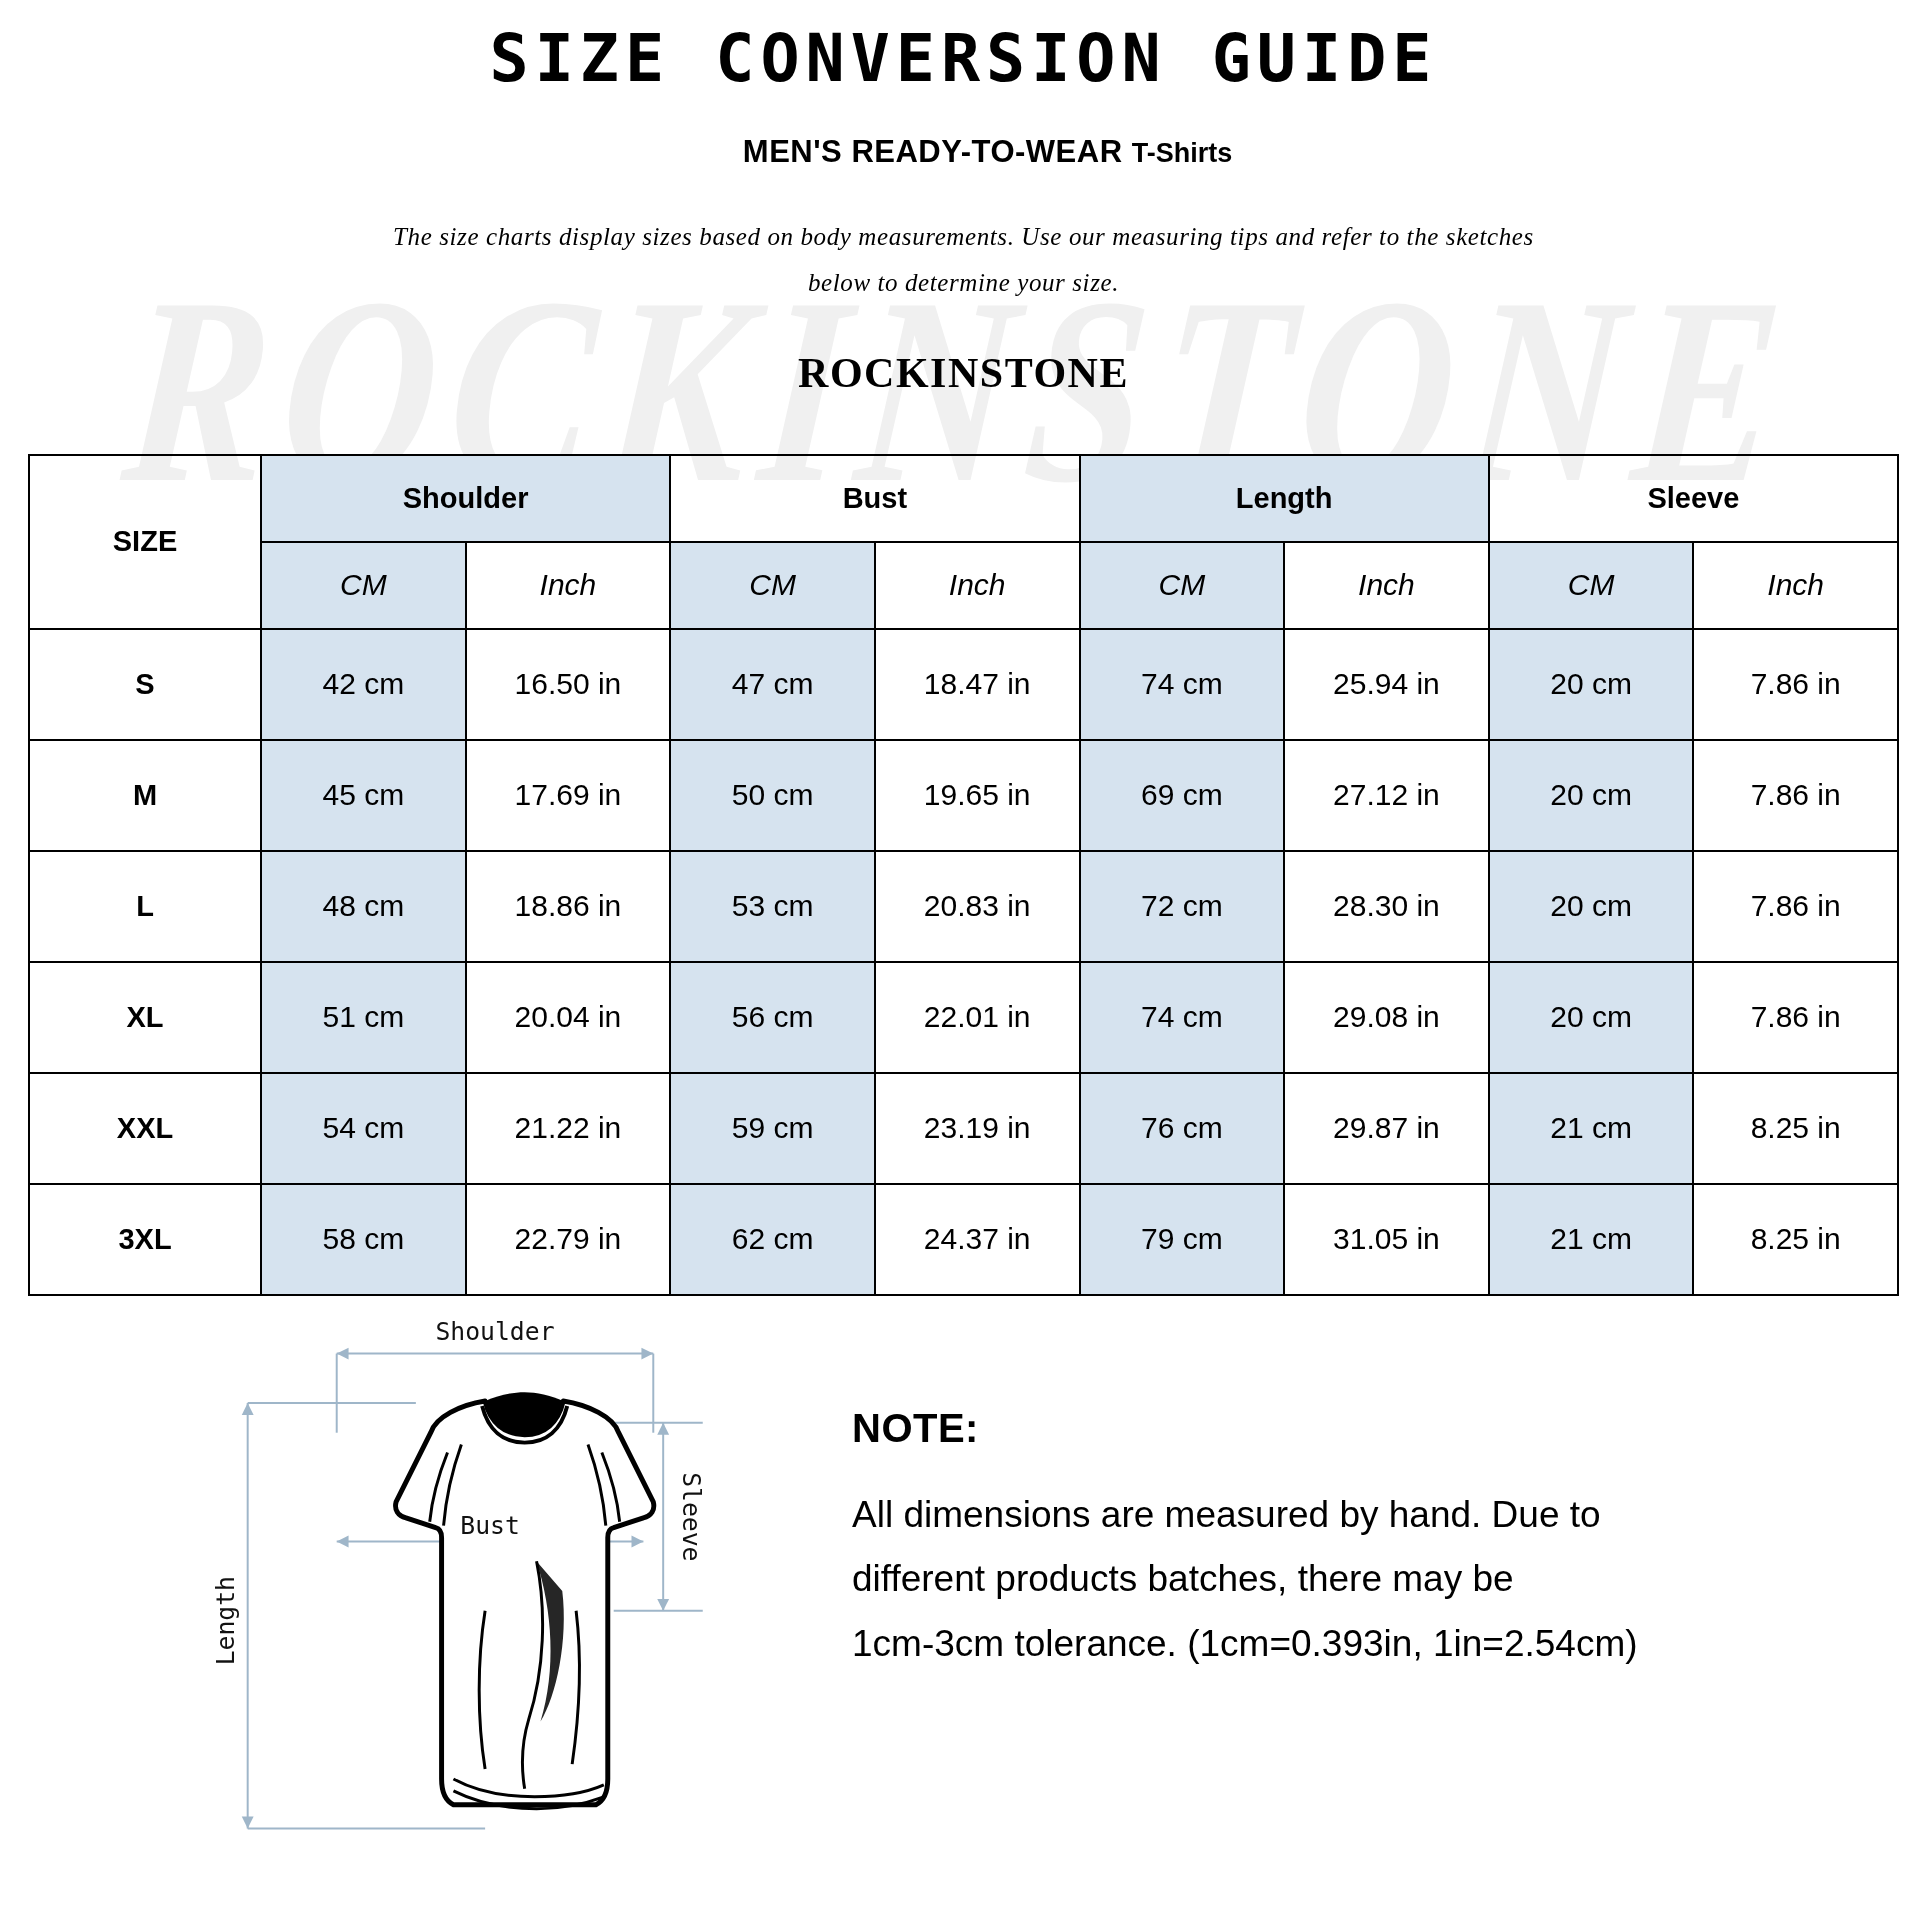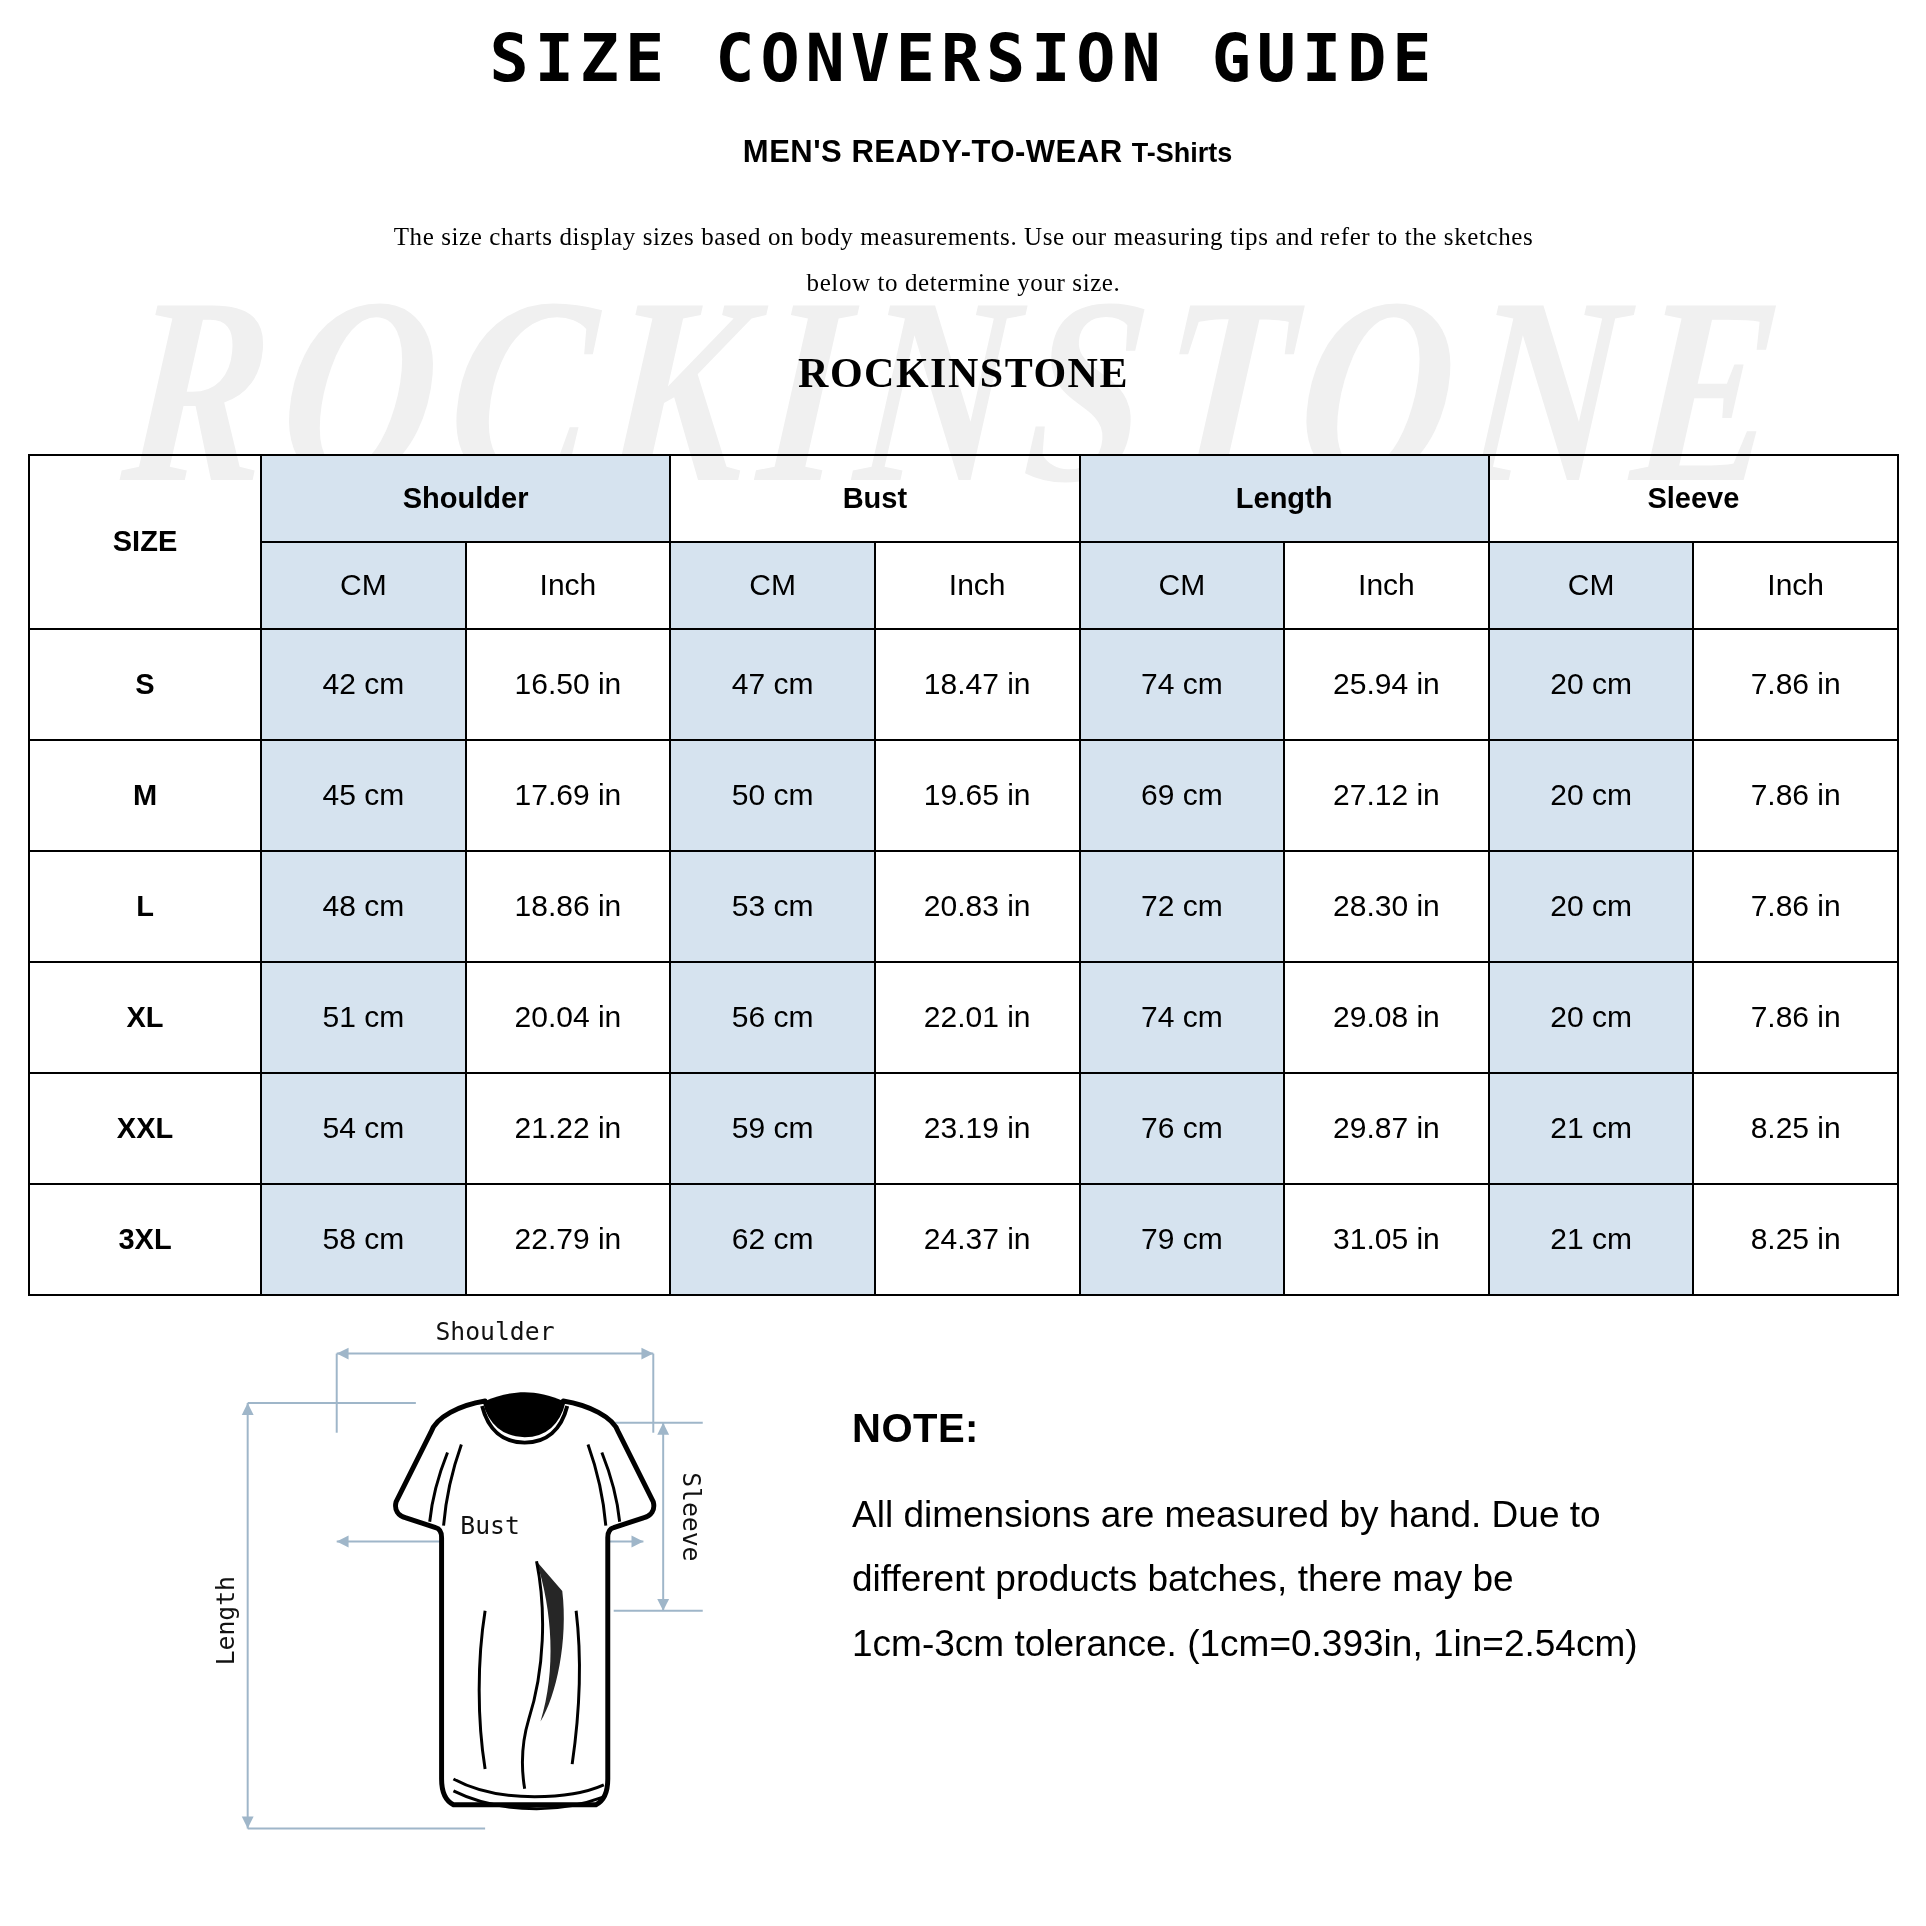--- a/index.html
+++ b/index.html
@@ -61,20 +61,21 @@
   }
   .subtitle .tee {
     font-size: 27px;
     letter-spacing: 0px;
   }
   .intro {
     margin: 44px auto 0 auto;
     width: 1327px;
     text-align: center;
     font-family: "Liberation Serif", serif;
+    font-style: italic;
     font-size: 25px;
     line-height: 1.85;
     letter-spacing: 0.6px;
   }
   .brand {
     text-align: center;
     margin-top: 42px;
     font-family: "Liberation Serif", serif;
     font-weight: bold;
     font-size: 42px;
@@ -97,21 +98,21 @@
     height: 87px;
     padding: 0;
   }
   table.size-table td.val, table.size-table td.unit-cell {
     font-weight: normal;
     font-size: 30px;
   }
   .shade { background: #d6e3ef; }
   .grp-head { font-size: 31px; font-weight: bold; }
   .col-size { width: 232px; }
-  .col-cell { width: 208px; }
+  .col-cell { width: 208px; font-style: italic; }
   tr.data-row td { height: 111px; }
 
   
   .bottom {
     position: relative;
     margin-top: 18px;
     display: flex;
     align-items: flex-start;
   }
   .sketch {

